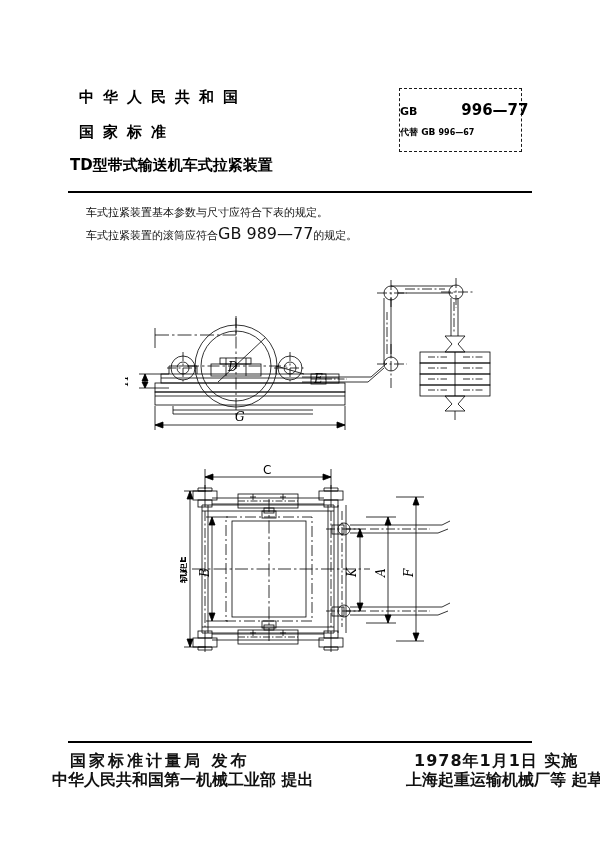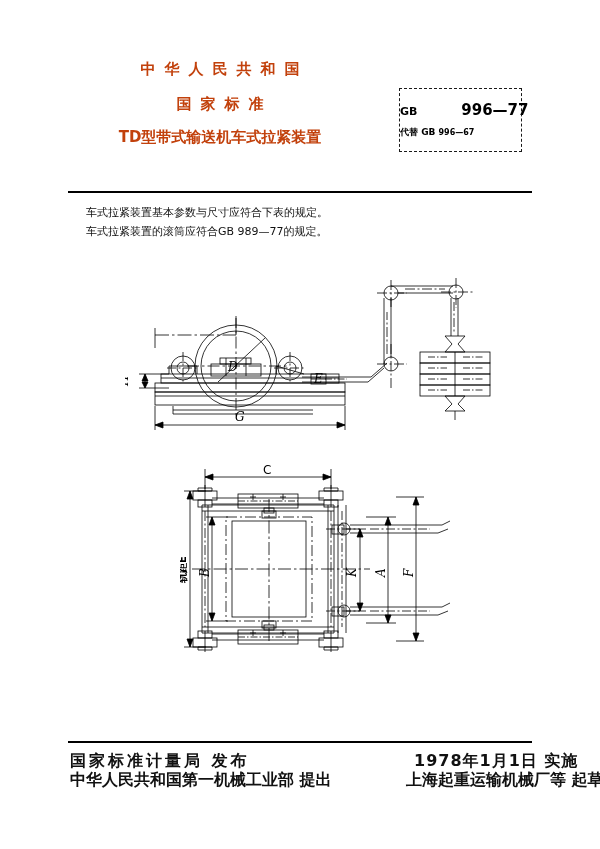--- a/index.html
+++ b/index.html
@@ -18,24 +18,25 @@
     height: 849px;
     background: #ffffff;
     overflow: hidden;
   }
 
   
   .hdr-line {
     position: absolute;
     left: 0;
     width: 300px;
-    text-align: center;
+    text-align: left;
     font-weight: bold;
-    color: #c2410c;
+    color: #000000;
     white-space: nowrap;
+    margin-top: 28px;
   }
   #hdr-country {
     top: 60px;
     left: 70px;
     width: 300px;
     font-size: 15px;
     letter-spacing: 9px;
     text-indent: 9px;
   }
   #hdr-standard {
@@ -107,32 +108,32 @@
   .body-p {
     position: absolute;
     left: 86px;
     font-size: 11px;
     font-weight: normal;
     white-space: nowrap;
     color: #111;
   }
   #body-p1 { top: 205px; }
   #body-p2 { top: 224px; }
-  .body-p .lat { font-size: 11px; }
+  .body-p .lat { font-size: 16px; }
 
   
   .foot {
     position: absolute;
     font-size: 16px;
     font-weight: bold;
     white-space: nowrap;
     color: #111;
   }
   #foot-l1 { left: 70px;  top: 751px; letter-spacing: 3px; }
-  #foot-l2 { left: 70px;  top: 770px; letter-spacing: 0px; }
+  #foot-l2 { left: 52px;  top: 770px; letter-spacing: 0px; }
   #foot-r1 { left: 414px; top: 751px; letter-spacing: 1px; }
   #foot-r2 { left: 406px; top: 770px; letter-spacing: 0px; }
 
   
   #fig-side, #fig-plan { position: absolute; }
   #fig-side { left: 125px; top: 278px; }
   #fig-plan { left: 180px; top: 455px; }
   .dimlabel {
     font-family: "DejaVu Serif", "Liberation Serif", serif;
     font-style: italic;

